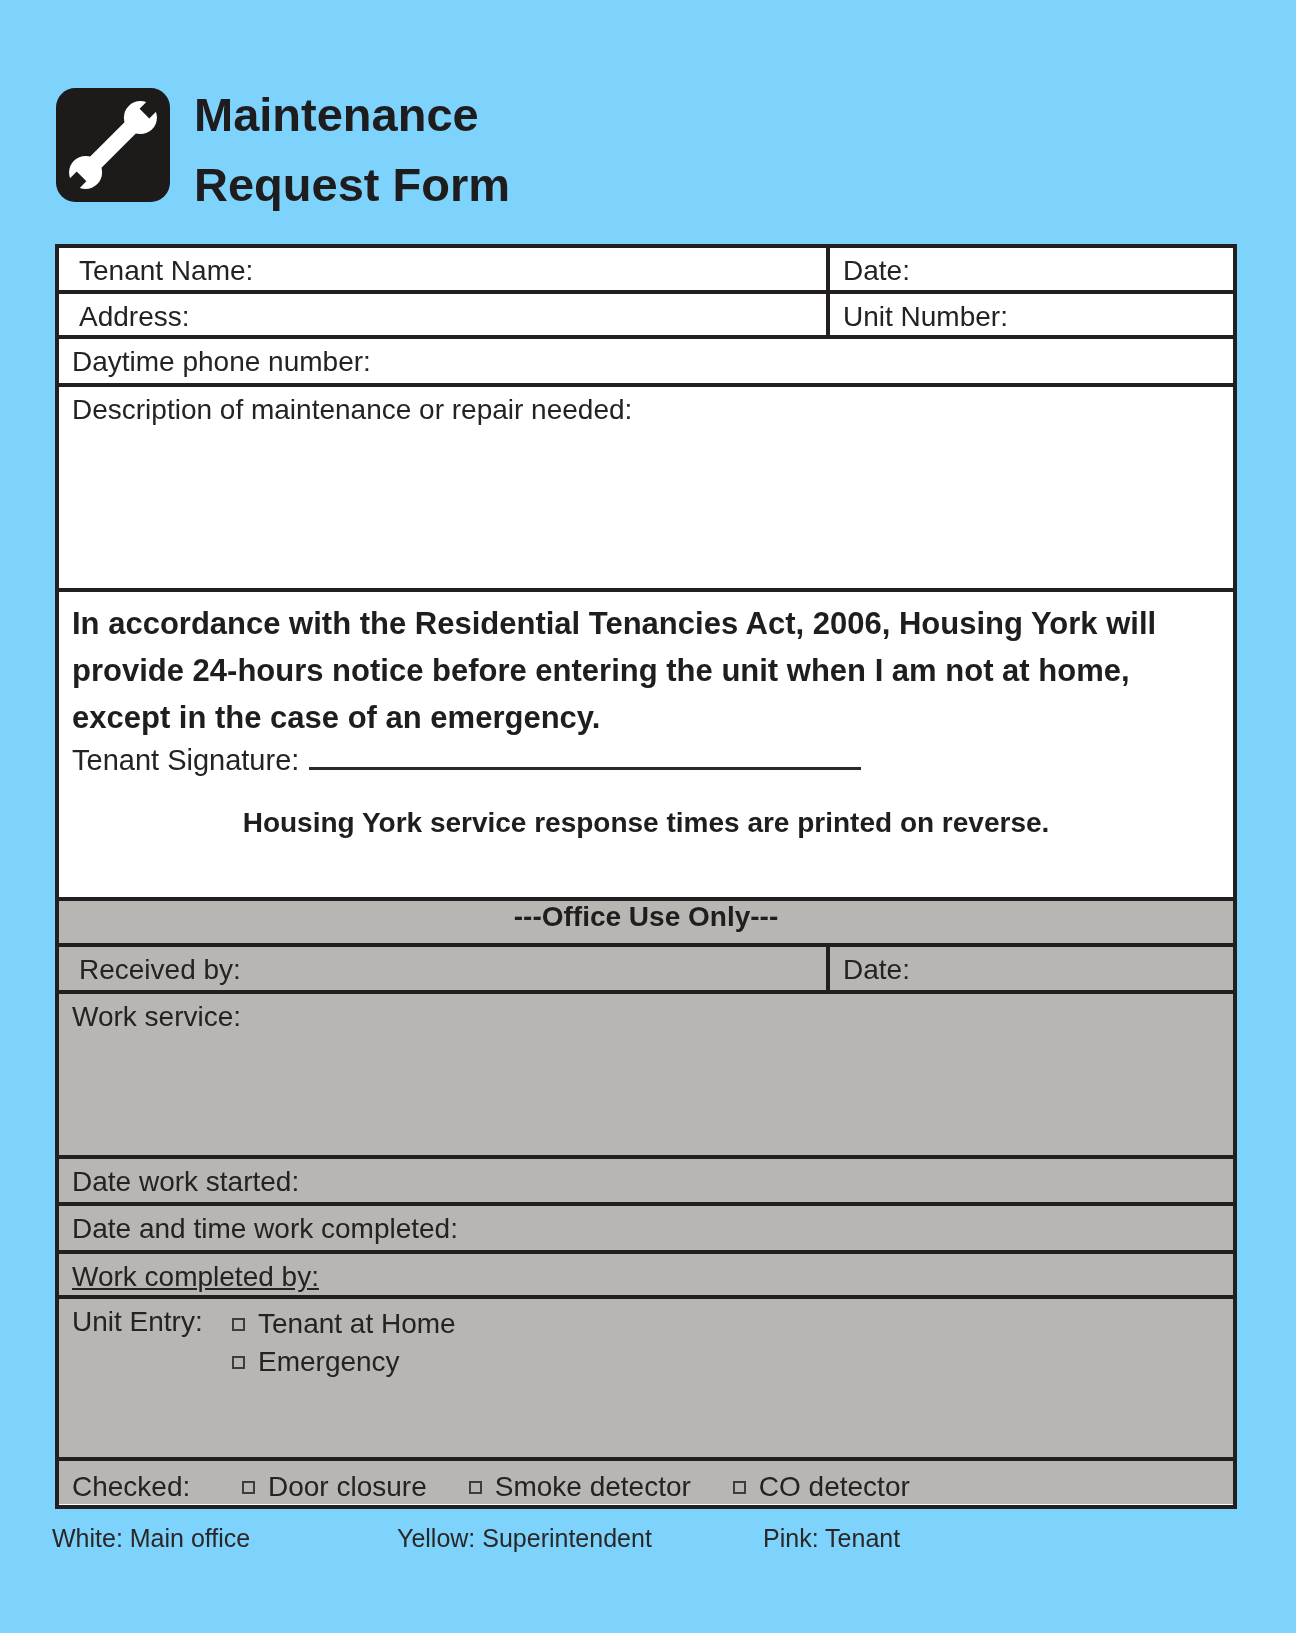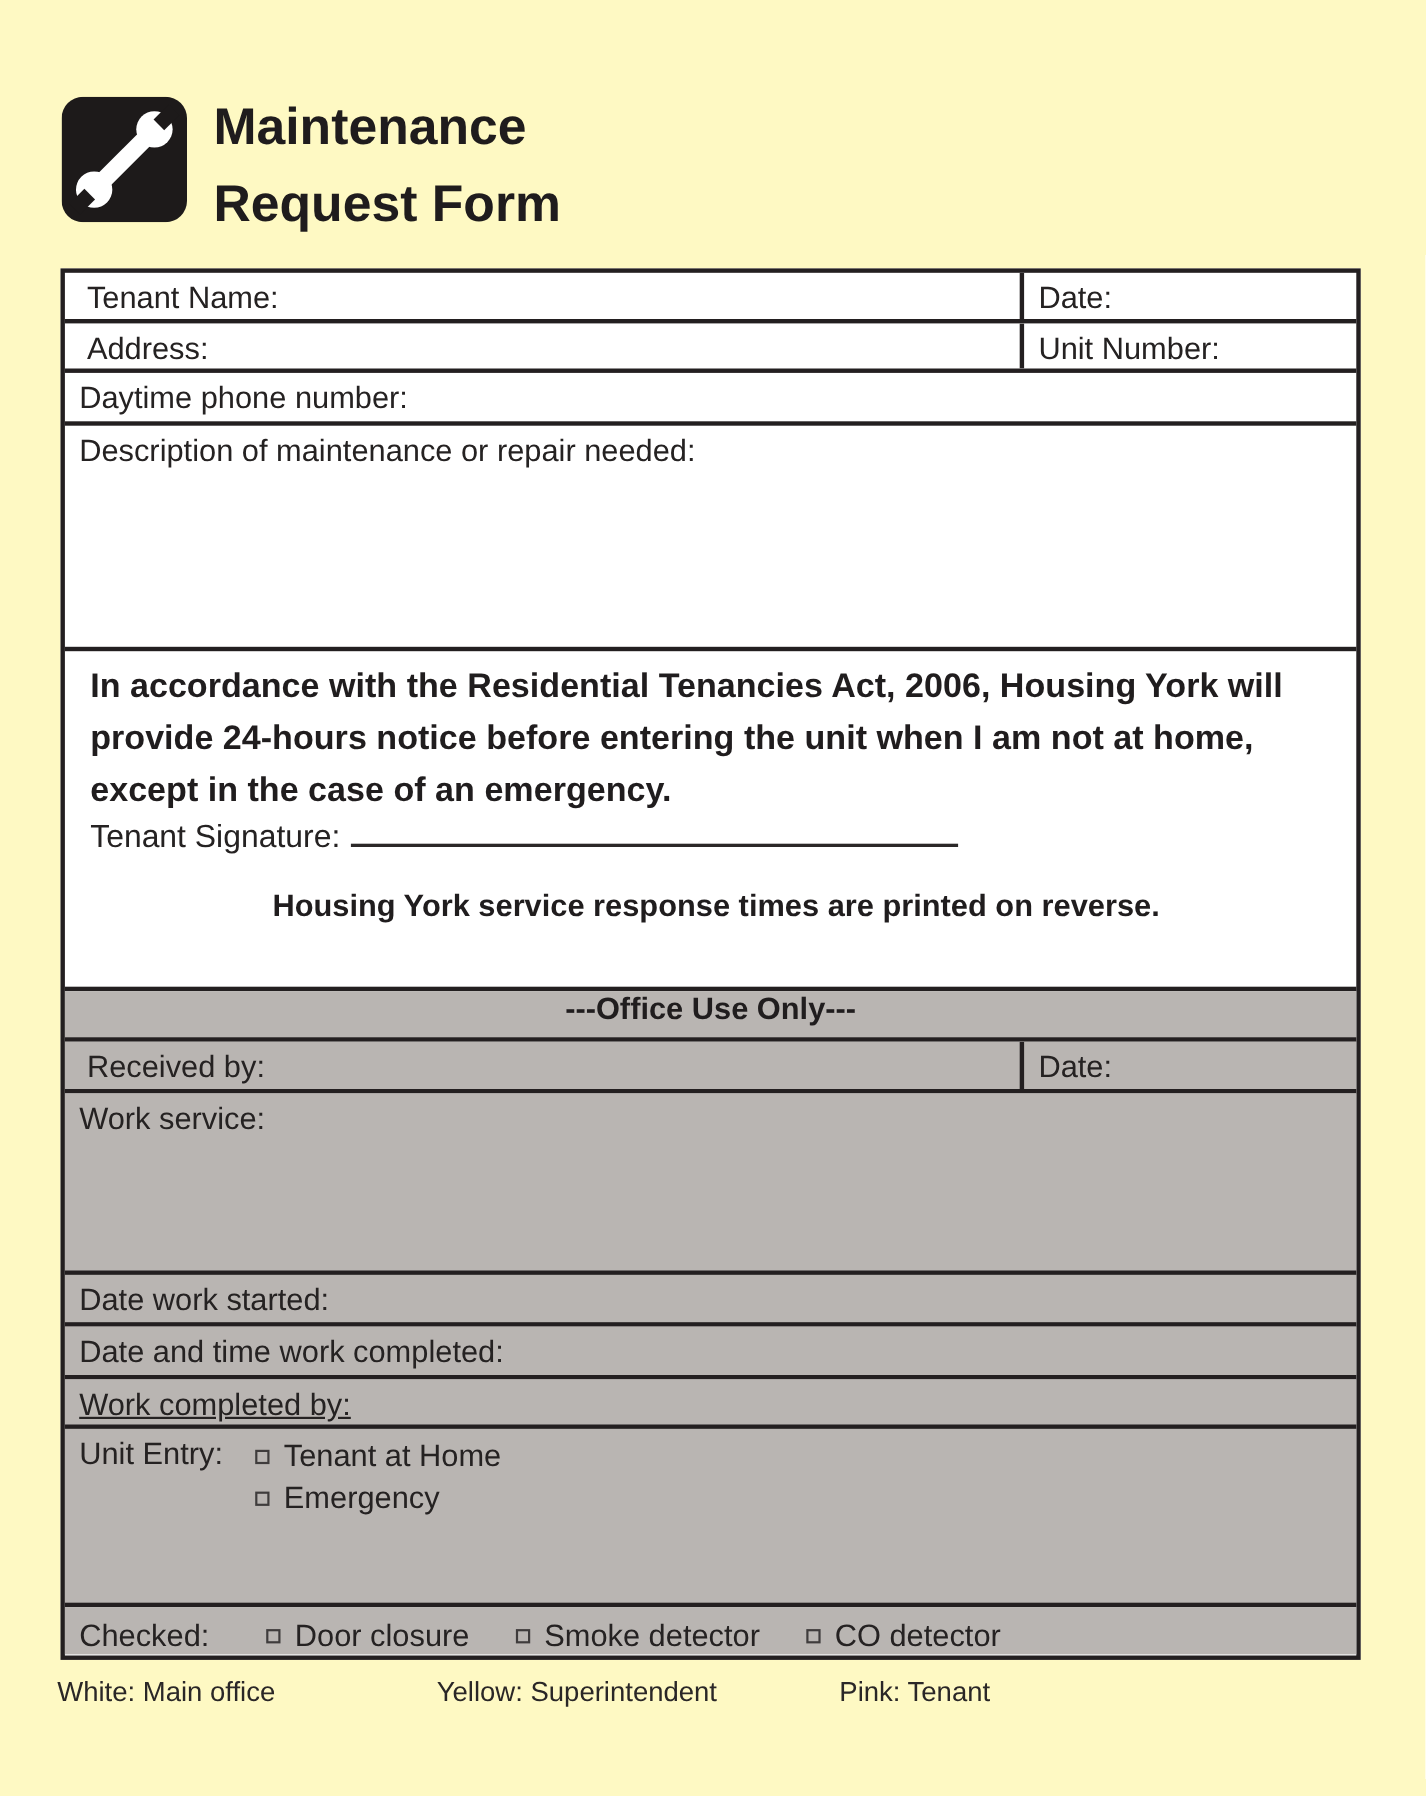--- a/index.html
+++ b/index.html
@@ -1,43 +1,43 @@
 <!DOCTYPE html>
 <html><head>
 <meta charset="utf-8">
 <style>
   html,body { margin:0; padding:0; background:#ffffff; }
   .page {
-    position:relative; width:1296px; height:1633px; background:#fef9c3;
+    position:relative; width:1296px; height:1633px; background:#7dd3fc;
     font-family:"Liberation Sans", sans-serif; color:#252222; overflow:hidden;
   }
 
   
   .header-logo { position:absolute; left:56px; top:88px; width:114px; height:114px; }
   .header-title {
     position:absolute; left:194px; top:80px;
     font-size:47px; font-weight:bold; line-height:70px; color:#1f1c1d;
     letter-spacing:0px;
   }
 
   
   .formtable {
     position:absolute; left:55px; top:244px; width:1182px; height:1265px;
     box-sizing:border-box; border:4px solid #231f20; background:#ffffff;
   }
   .frow { box-sizing:border-box; border-bottom:4px solid #231f20; display:flex; overflow:hidden; }
   .frow.last { border-bottom:none; }
   .fcell { box-sizing:border-box; padding:6px 13px 0 13px; font-size:28px; line-height:34px; }
-  .fcell.cleft  { width:872px; border-right:4px solid #231f20;padding-left:20px; }
+  .fcell.cleft  { width:771px; border-right:4px solid #231f20;padding-left:20px; }
   .fcell.cright { flex:1; }
   .fcell.full { width:100%; }
   .gray { background:#b9b5b2; }
 
   
-  .notice-block { box-sizing:border-box; width:100%; padding:8px 13px 0 23px; }
+  .notice-block { box-sizing:border-box; width:100%; padding:8px 13px 0 13px; }
   .notice-text { margin:0; max-width:1120px; font-size:31px; font-weight:bold; line-height:47px; color:#201d1e; }
   .signature-row { font-size:29px; }
   .signature-line { display:inline-block; width:552px; border-bottom:3px solid #2b2828; margin-left:10px; vertical-align:baseline; height:26px; }
   .reverse-note { margin-top:30px; text-align:center; font-size:28px; font-weight:bold; color:#201d1e; }
 
   .office-head { justify-content:center; display:flex; font-size:28px; font-weight:bold; color:#201d1e; }
 
   
   .cb {
     display:inline-block; width:13px; height:13px; box-sizing:border-box;

